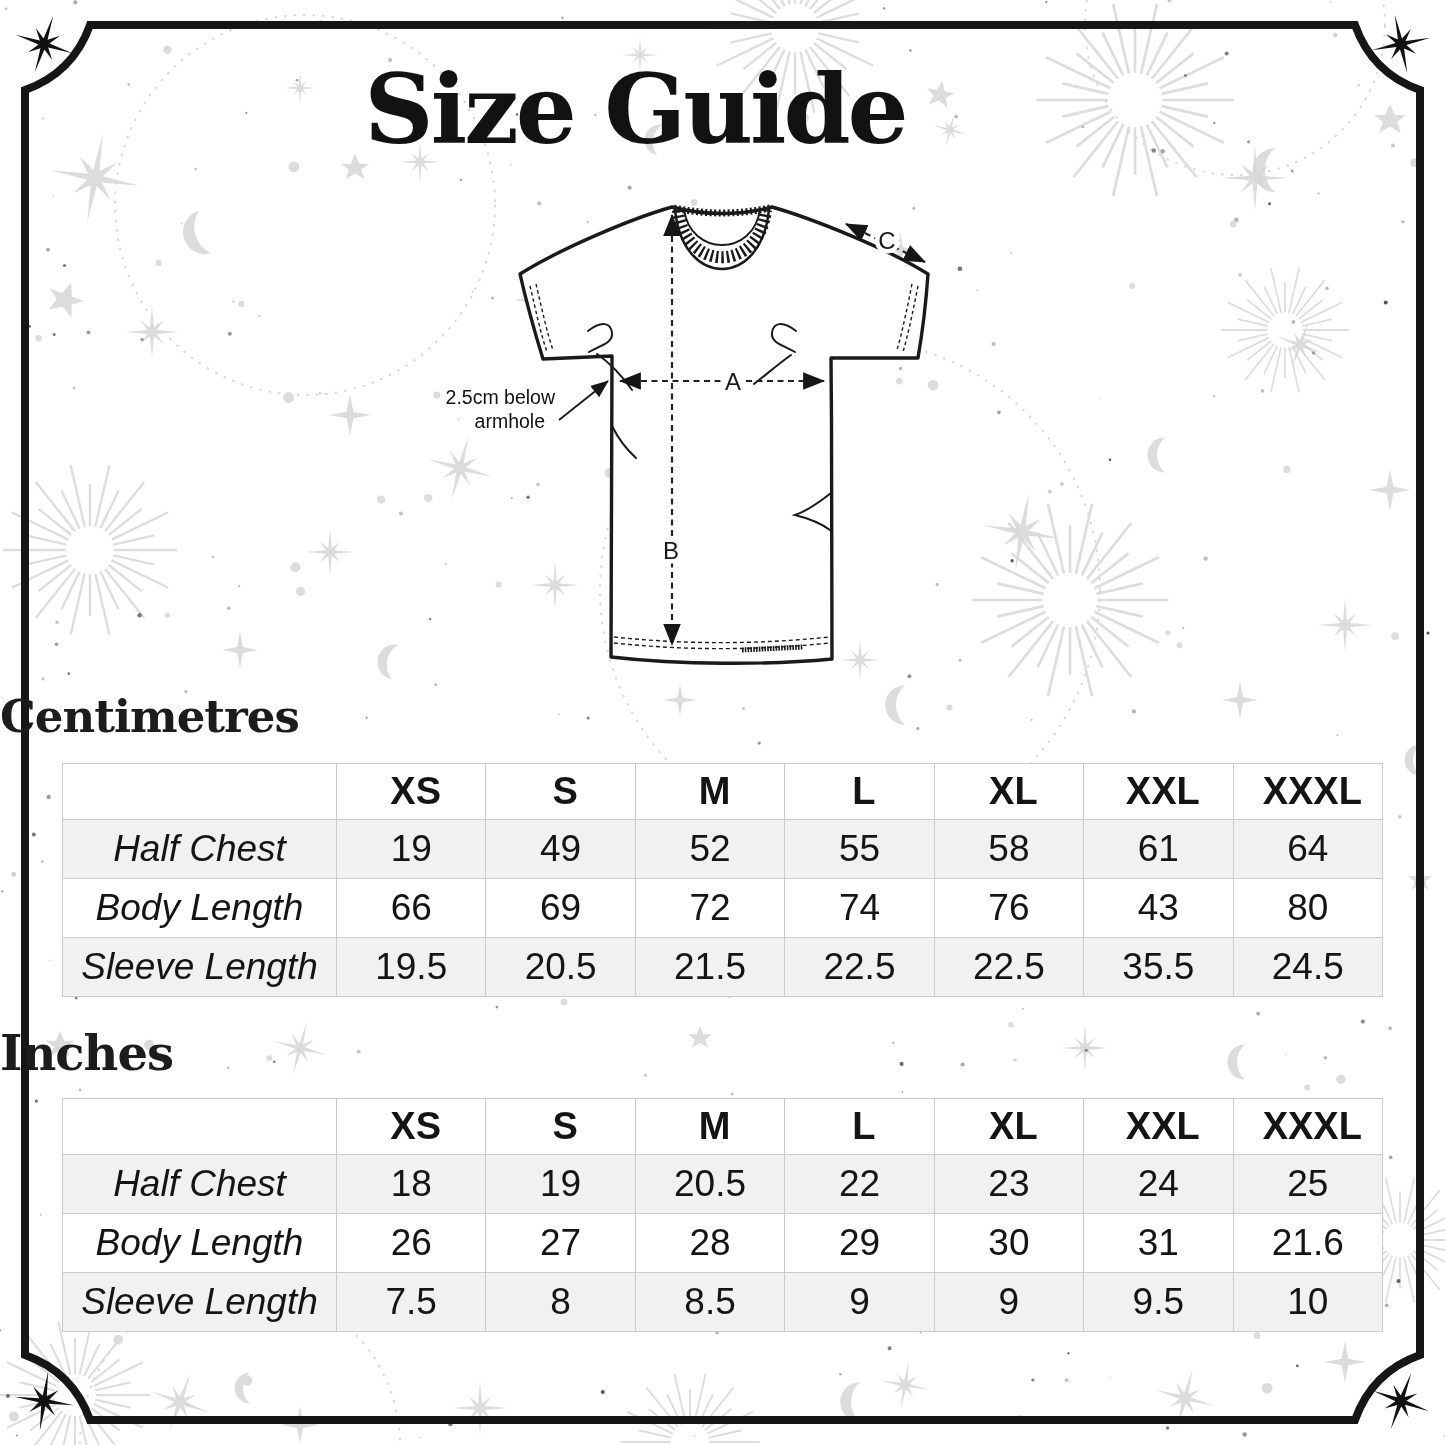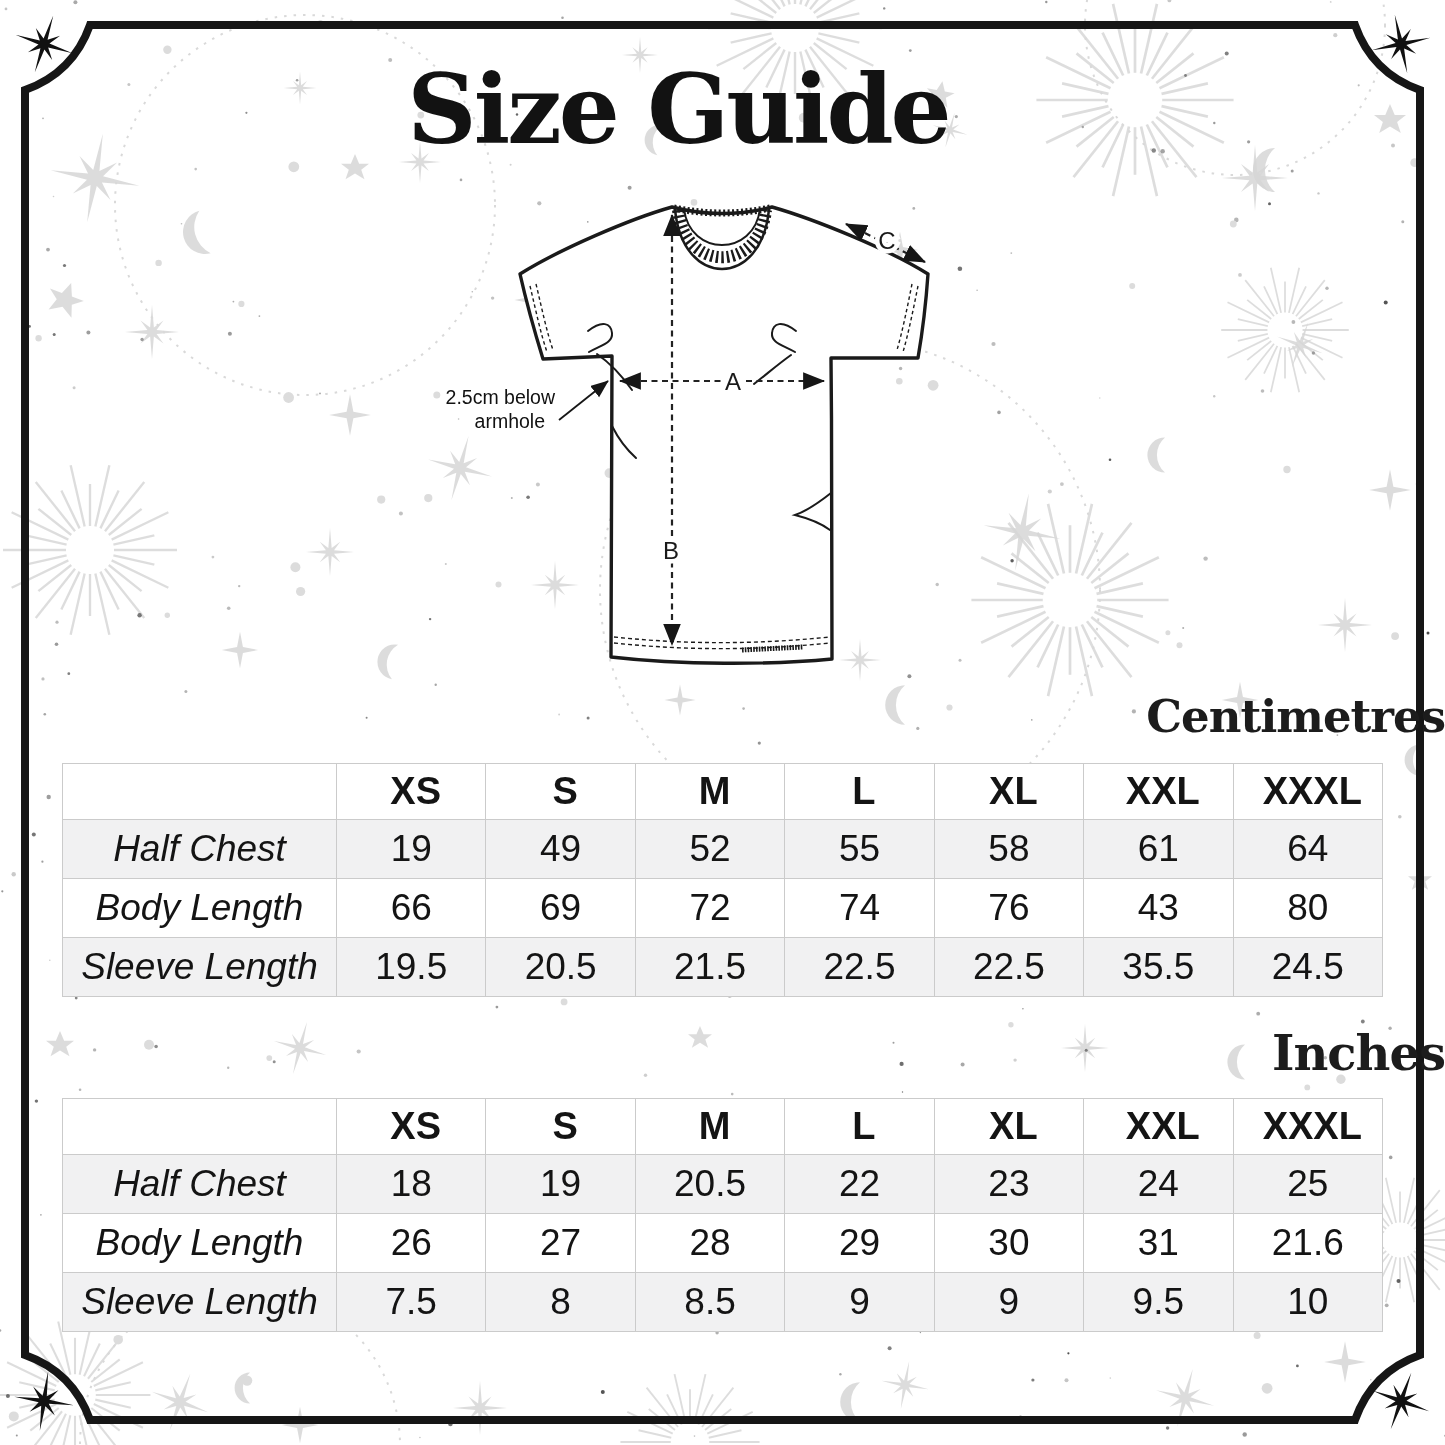--- a/index.html
+++ b/index.html
@@ -3,22 +3,22 @@
 <meta charset="utf-8">
 <style>
   html,body{margin:0;padding:0;}
   body{width:1445px;height:1445px;background:#ffffff;overflow:hidden;position:relative;
        font-family:"Liberation Sans",sans-serif;}
   .abs{position:absolute;}
   svg text{font-family:"Liberation Sans",sans-serif;}
   
   #title{left:0;top:58px;width:1270px;text-align:center;
          font-family:"DejaVu Serif","Liberation Serif",serif;font-weight:700;
-         font-size:96px;letter-spacing:-3px;color:#121212;line-height:104px;padding-left:43px;}
-  .unit-heading{left:0;width:1445px;text-align:right;
+         font-size:96px;letter-spacing:-3px;color:#121212;line-height:104px;}
+  .unit-heading{left:0;width:1445px;text-align:left;
          font-family:"DejaVu Serif","Liberation Serif",serif;font-weight:700;color:#1c1c1c;}
   #cm-heading{top:692px;font-size:45px;letter-spacing:-1px;line-height:50px;}
   #in-heading{top:1031px;font-size:48px;letter-spacing:-1px;line-height:44px;}
   
   table.size-table{position:absolute;left:62px;width:1321px;border-collapse:collapse;
          table-layout:fixed;background:#ffffff;color:#141414;text-align:center;
          font-size:37px;font-family:"Liberation Sans",sans-serif;}
   #cm-table{top:763px;}
   #in-table{top:1098px;}
   .size-table th,.size-table td{border:1px solid #cbcbcb;padding:0;font-weight:400;}

